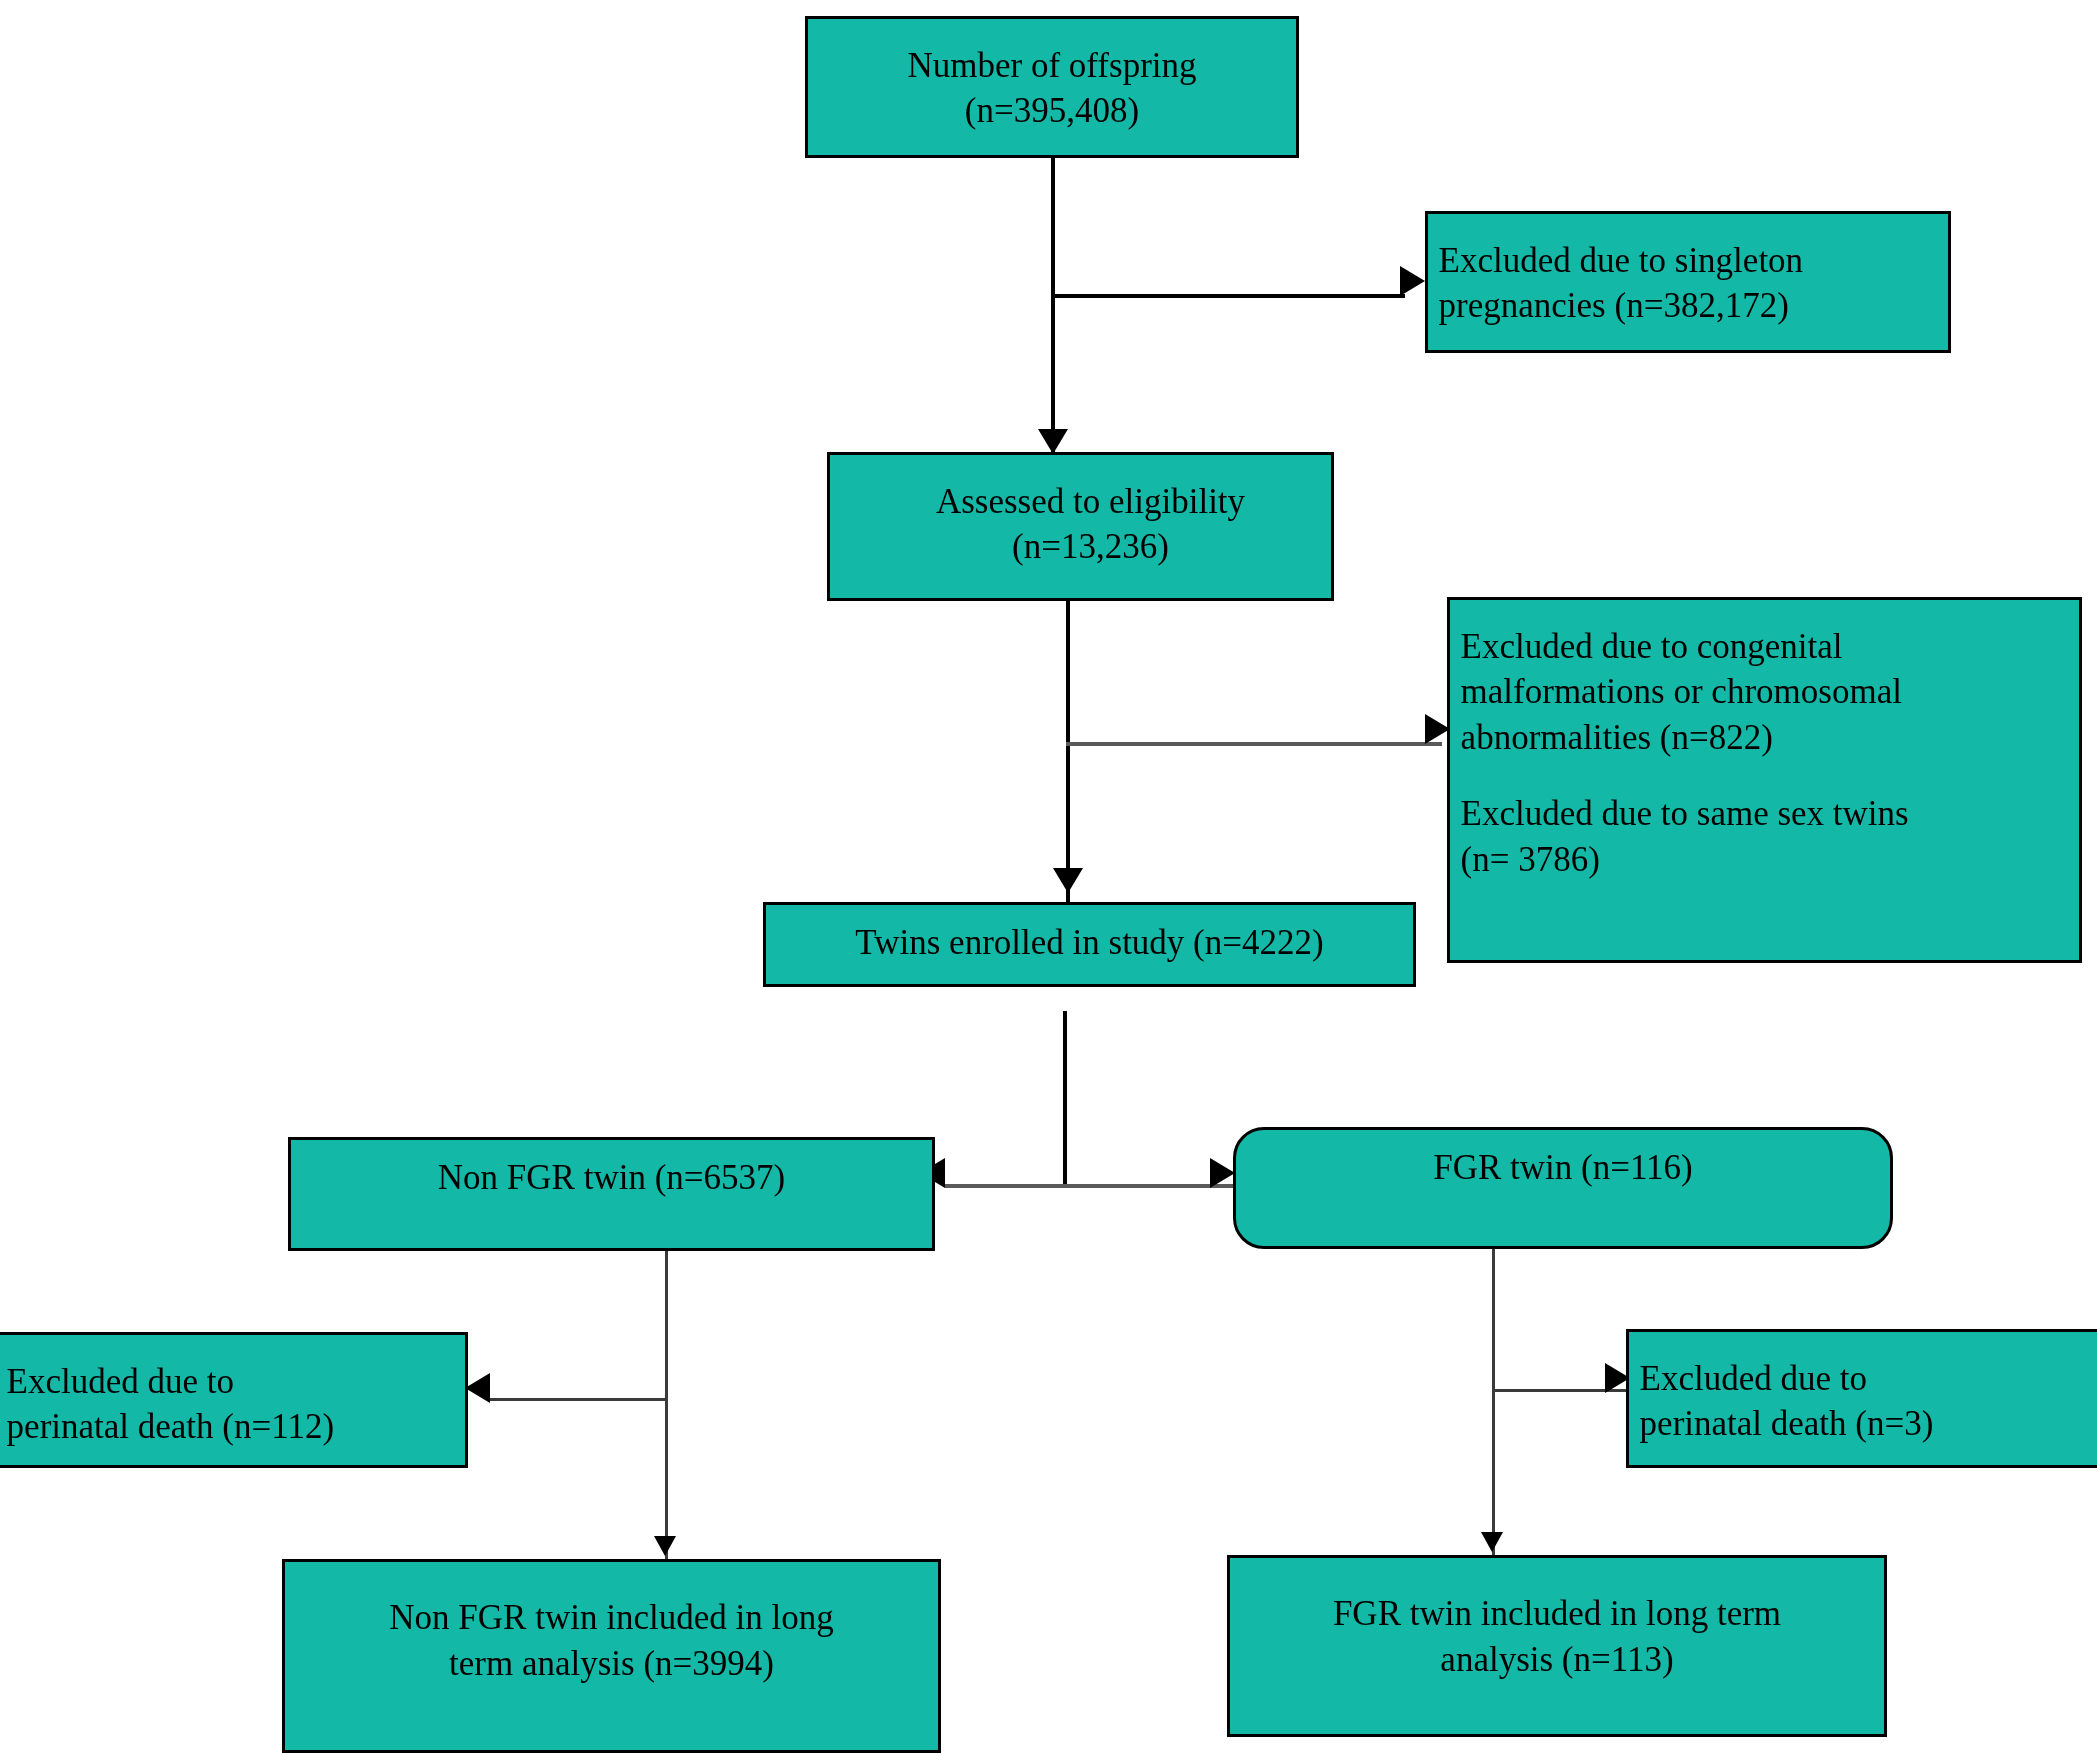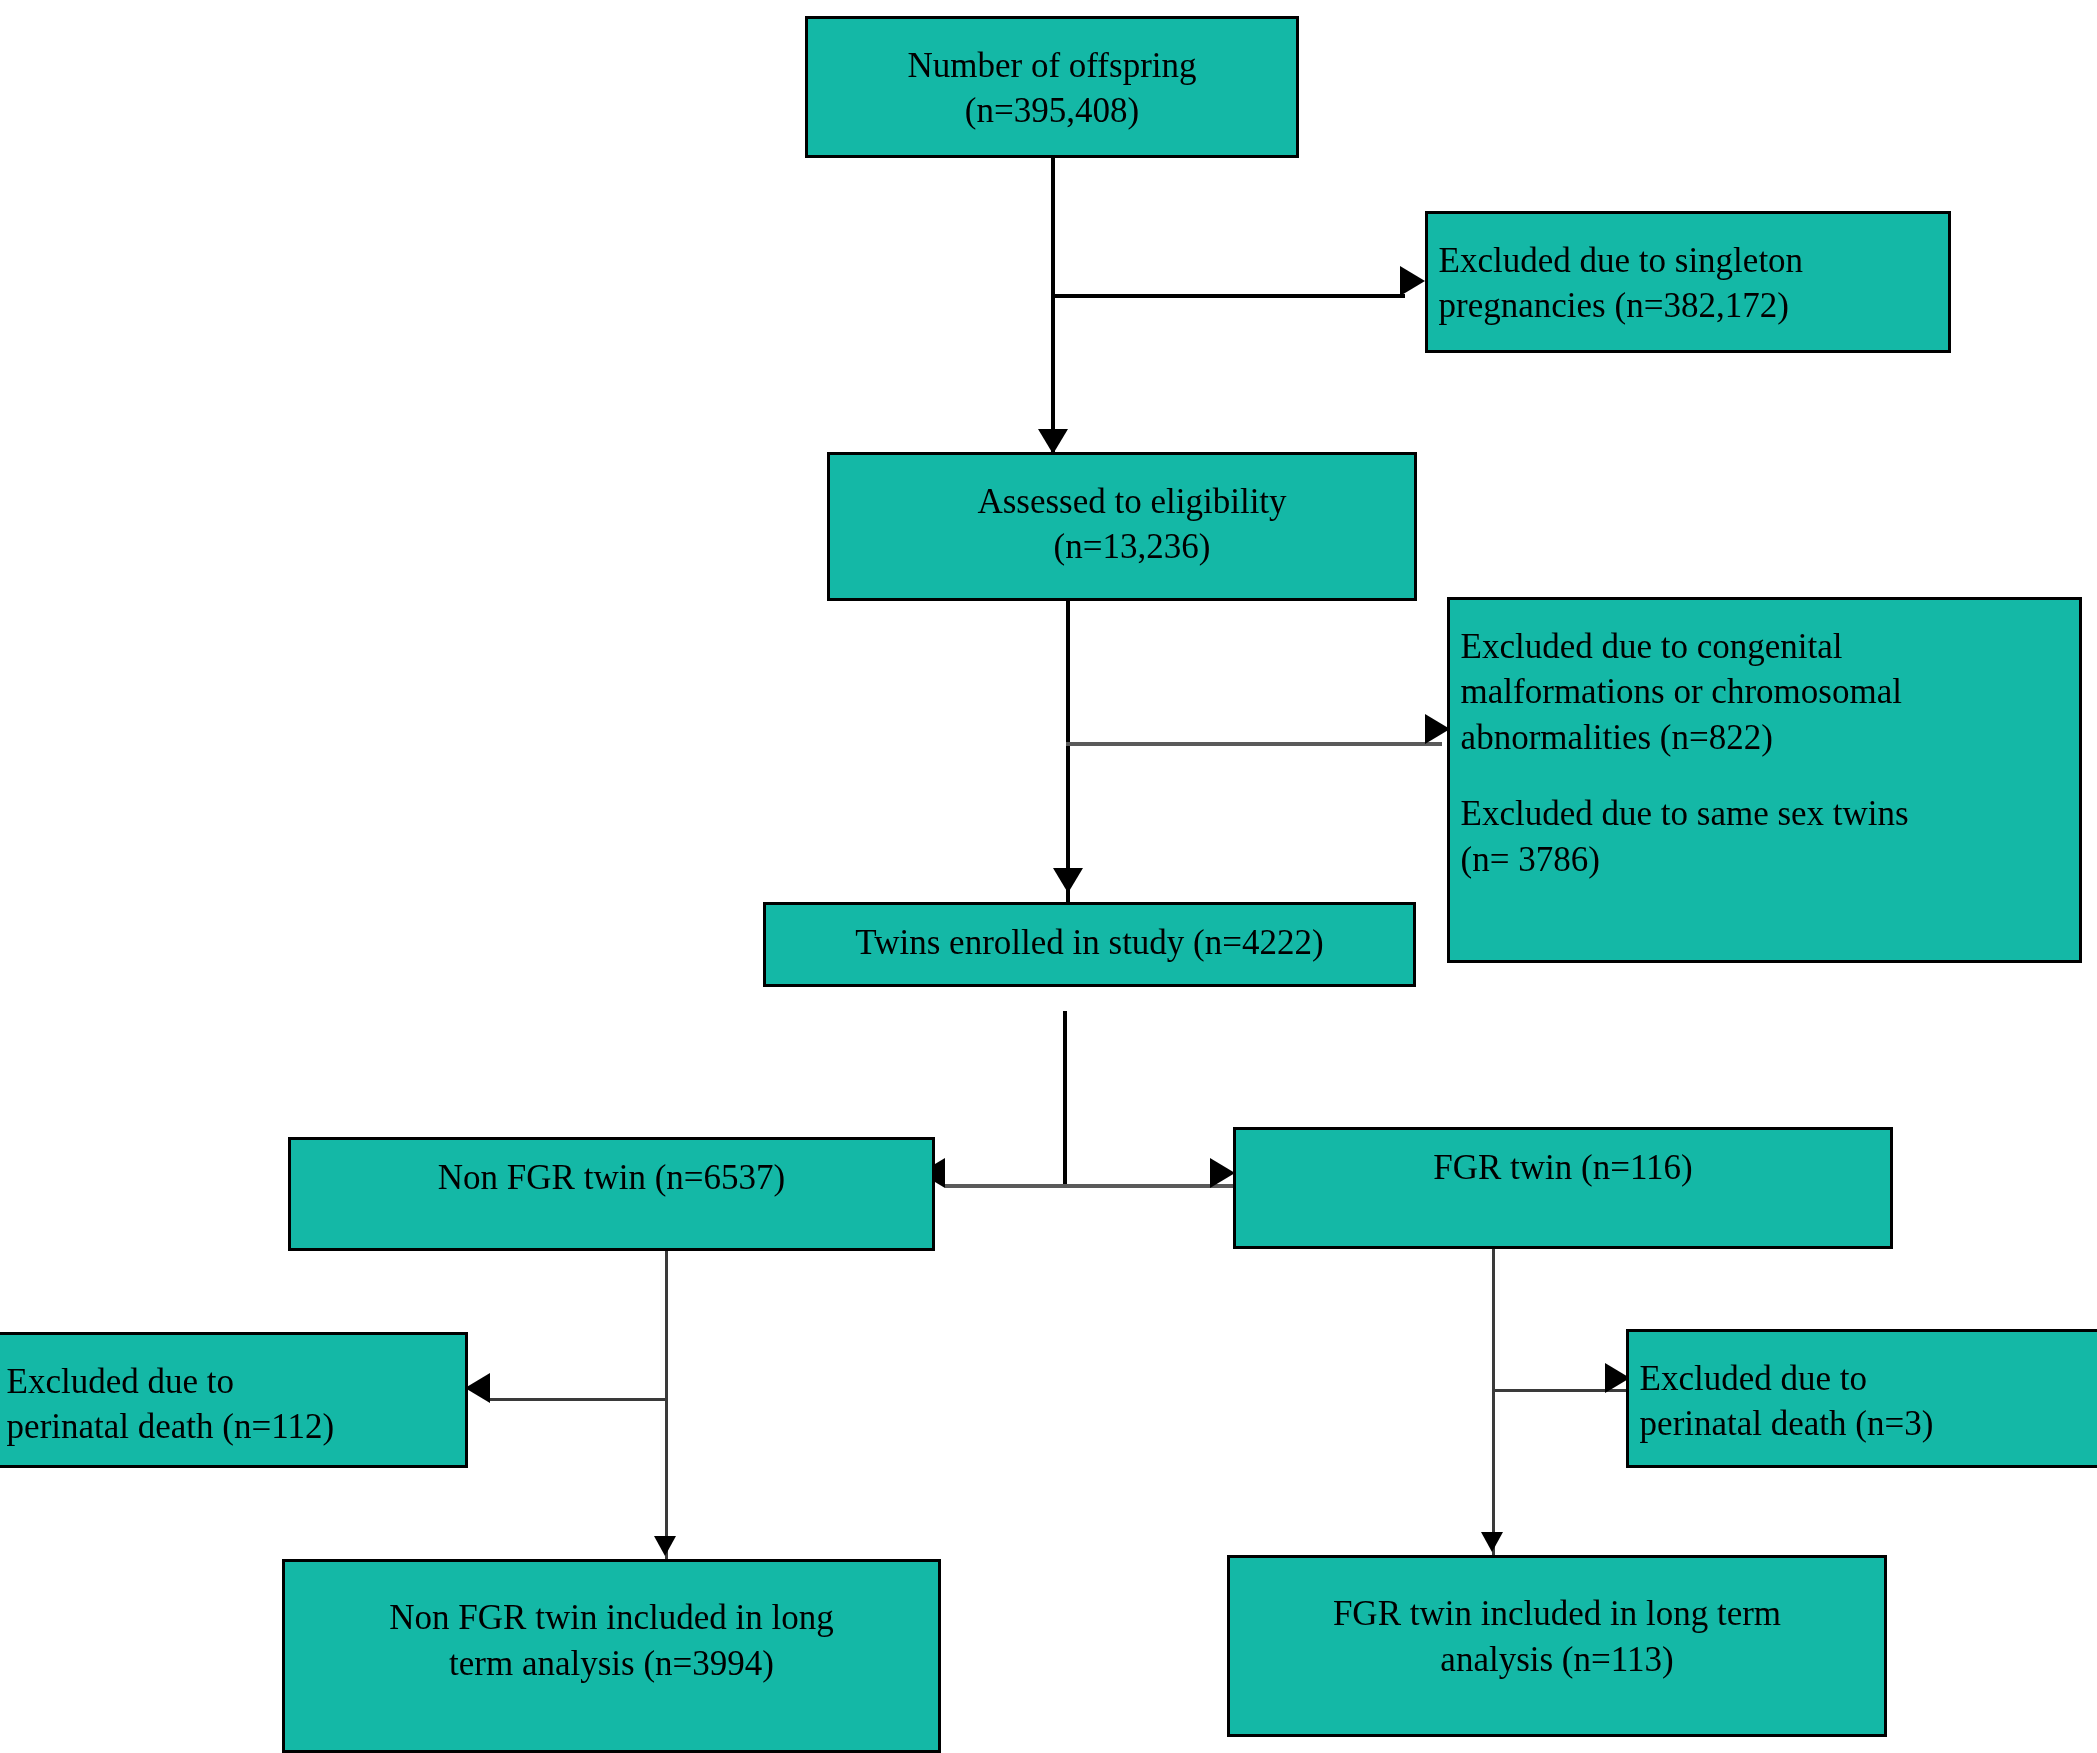--- a/index.html
+++ b/index.html
@@ -108,42 +108,42 @@
   <div class="node center pad-top-md" style="left:805px; top:16px; width:494px; height:142px;">
     <span class="txt">Number of offspring
 (n=395,408)</span>
   </div>
 
   <div class="node leftal pad-top-md" style="left:1425px; top:211px; width:526px; height:142px;">
     <span class="txt">Excluded due to singleton
 pregnancies (n=382,172)</span>
   </div>
 
-  <div class="node center pad-top-md" style="left:827px; top:452px; width:590px; height:149px;padding-left:20px;">
+  <div class="node center pad-top-md" style="left:827px; top:452px; width:507px; height:149px;padding-left:20px;">
     <span class="txt">Assessed to eligibility
 (n=13,236)</span>
   </div>
 
   <div class="node leftal pad-top-md" style="left:1447px; top:597px; width:635px; height:366px;">
     <span class="txt">Excluded due to congenital
 malformations or chromosomal
 abnormalities (n=822)</span>
     <span class="txt" style="padding-top:31px;">Excluded due to same sex twins
 (n= 3786)</span>
   </div>
 
   <div class="node center pad-top-sm" style="left:763px; top:902px; width:653px; height:85px;">
     <span class="txt">Twins enrolled in study (n=4222)</span>
   </div>
 
   <div class="node center pad-top-sm" style="left:288px; top:1137px; width:647px; height:114px;">
     <span class="txt">Non FGR twin (n=6537)</span>
   </div>
 
-  <div class="node center pad-top-sm" style="left:1233px; top:1127px; width:660px; height:122px;">
+  <div class="node center pad-top-sm" style="left:1233px; top:1127px; width:660px; height:122px;border-radius:31px;">
     <span class="txt">FGR twin (n=116)</span>
   </div>
 
   <div class="node leftal pad-top-md" style="left:-7px; top:1332px; width:475px; height:136px;">
     <span class="txt">Excluded due to
 perinatal death (n=112)</span>
   </div>
 
   <div class="node leftal pad-top-md" style="left:1626px; top:1329px; width:478px; height:139px;">
     <span class="txt">Excluded due to

